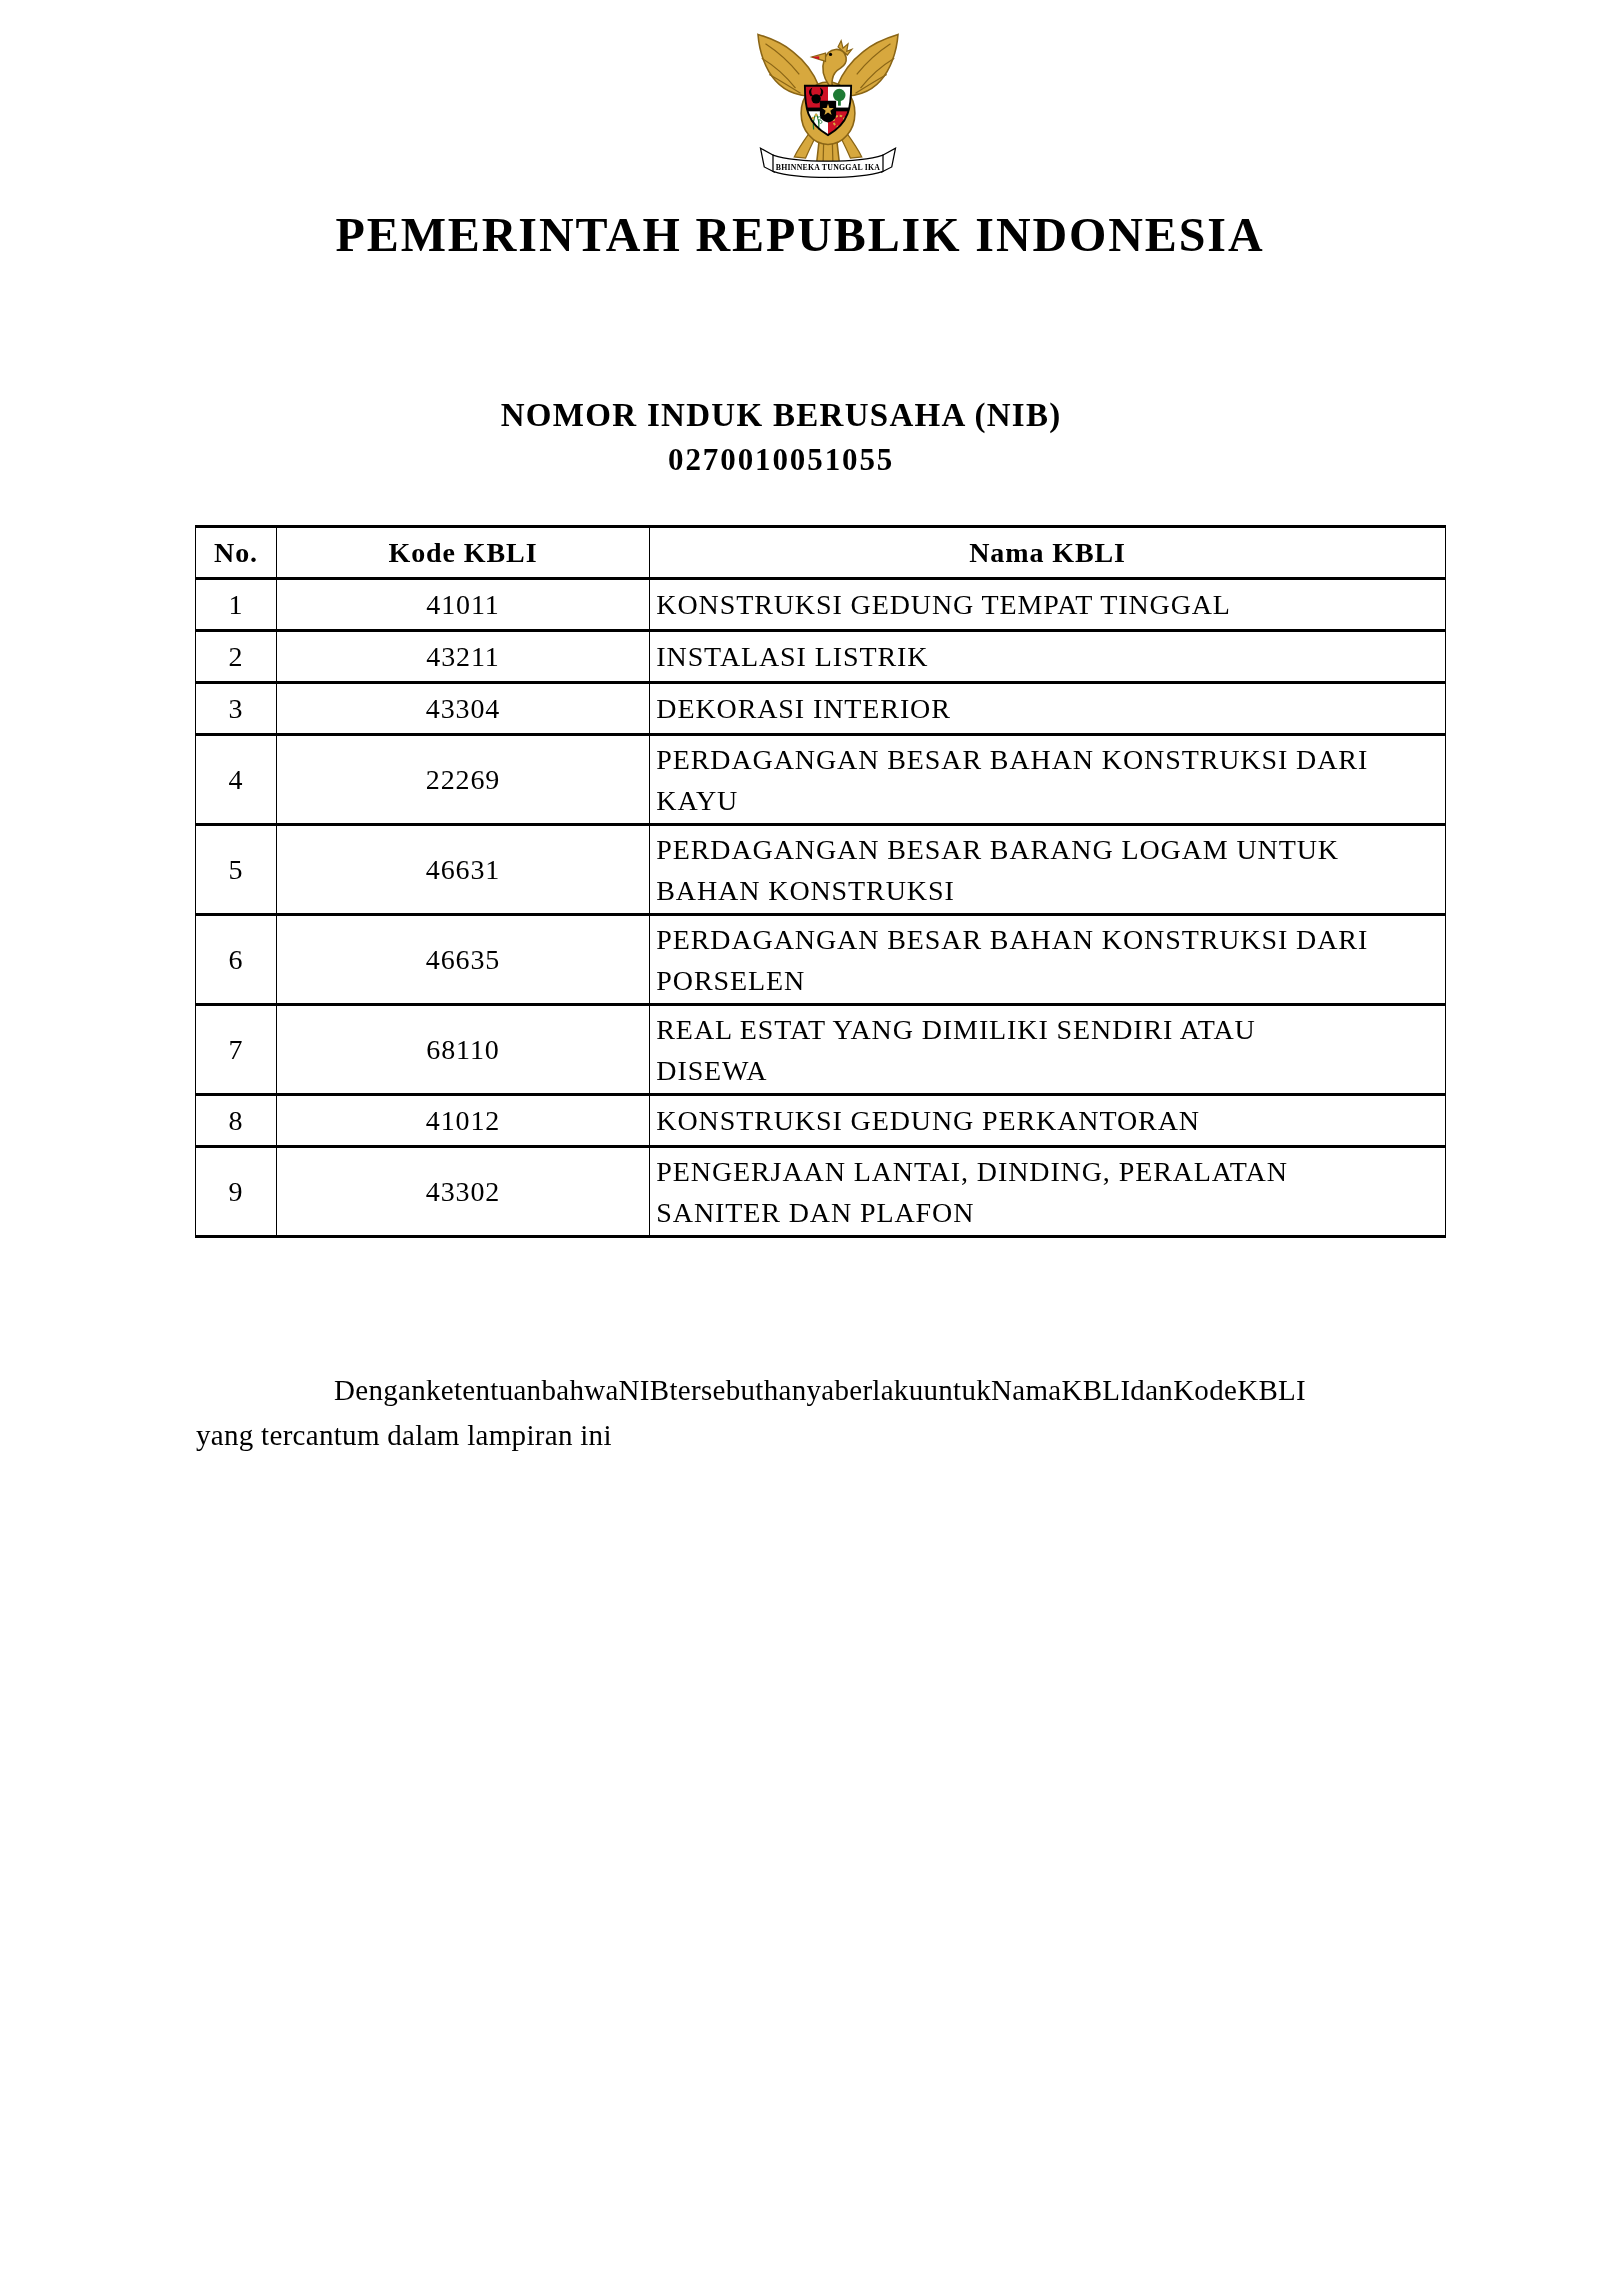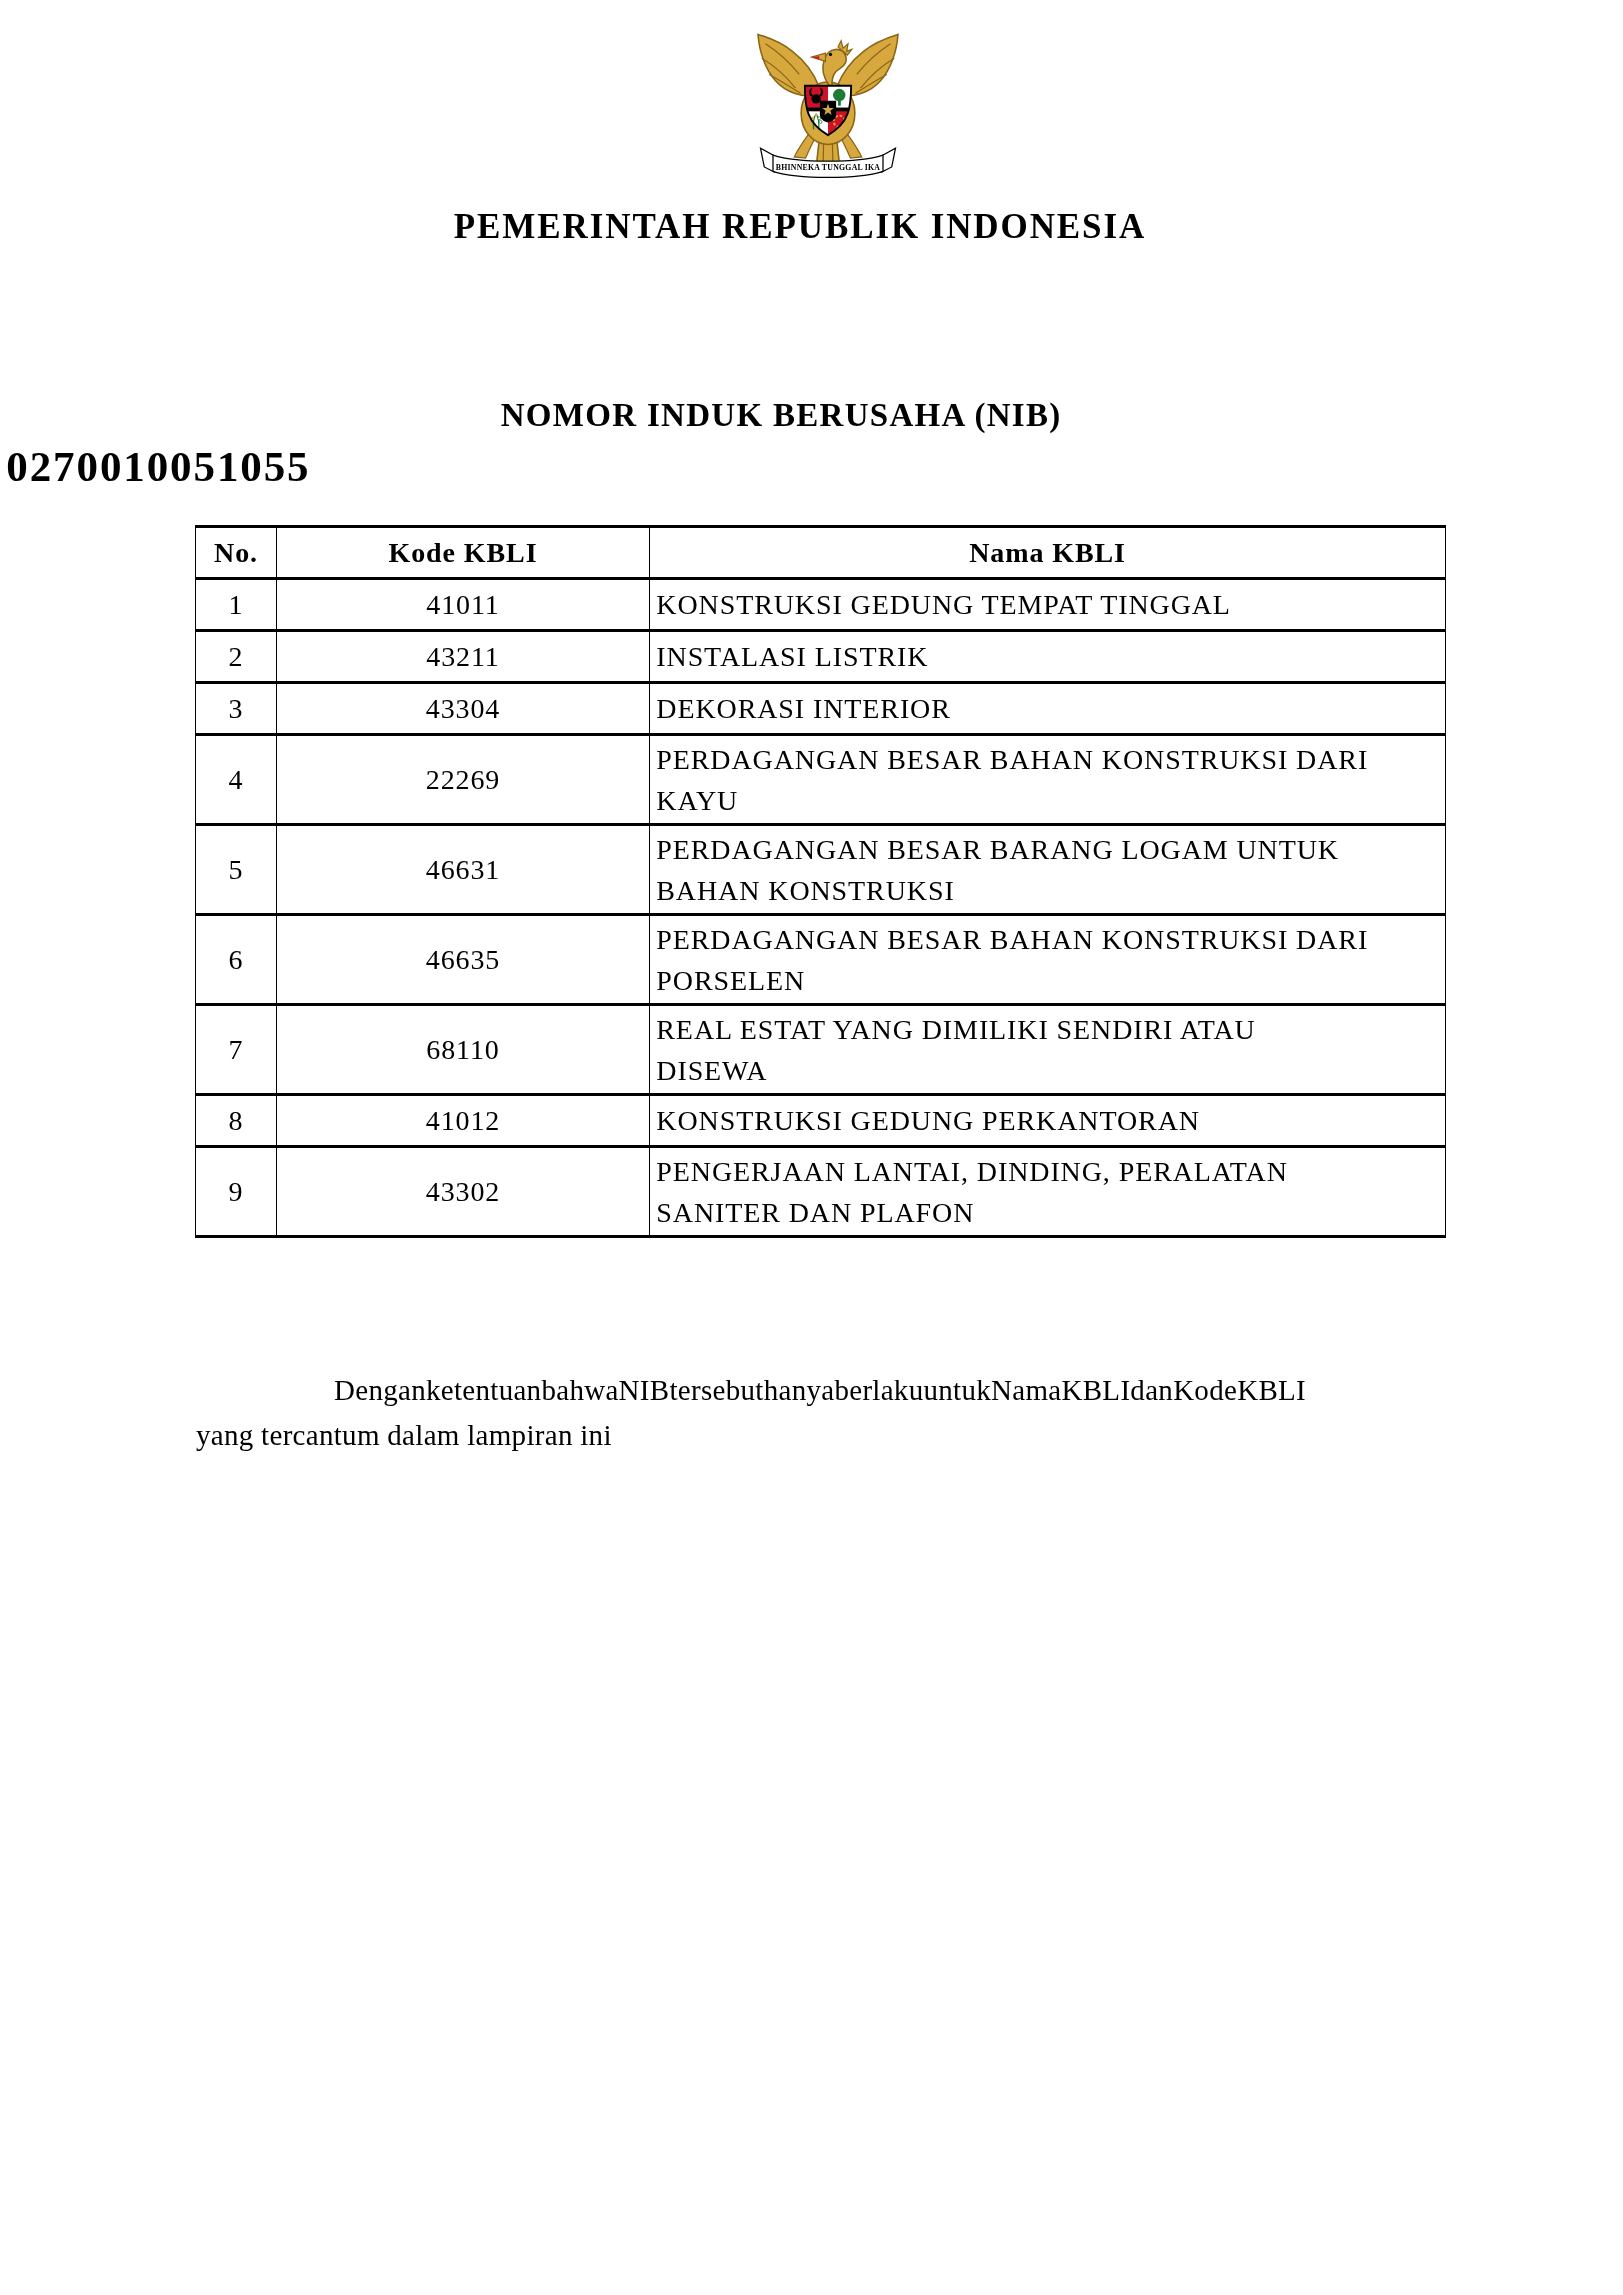--- a/index.html
+++ b/index.html
@@ -12,29 +12,29 @@
     overflow:hidden;
   }
 
   
   .emblem { position:absolute; left:753px; top:15px; width:150px; height:167px; }
   .emblem svg { width:100%; height:100%; display:block; }
 
   
   .gov-title {
     position:absolute; top:207px; left:44px; right:0;
-    text-align:center; font-size:35px; font-weight:bold; letter-spacing:1.9px;
+    text-align:center; font-size:48px; font-weight:bold; letter-spacing:1.9px;
   }
   .nib-title {
     position:absolute; top:397px; left:6.3px; right:0;
     text-align:center; font-size:33px; font-weight:bold; letter-spacing:1.3px;
   }
   .nib-number {
     position:absolute; top:442px; left:6.3px; right:0;
-    text-align:left; font-size:43px; font-weight:bold; letter-spacing:1.9px;
+    text-align:center; font-size:31px; font-weight:bold; letter-spacing:1.9px;
   }
 
   
   table.kbli {
     position:absolute; left:195px; top:525px; width:1251px;
     border-collapse:collapse; table-layout:fixed;
   }
   table.kbli th, table.kbli td {
     border:solid #000; border-width:3.1px 1.9px;
     font-size:28px; letter-spacing:0.9px;

